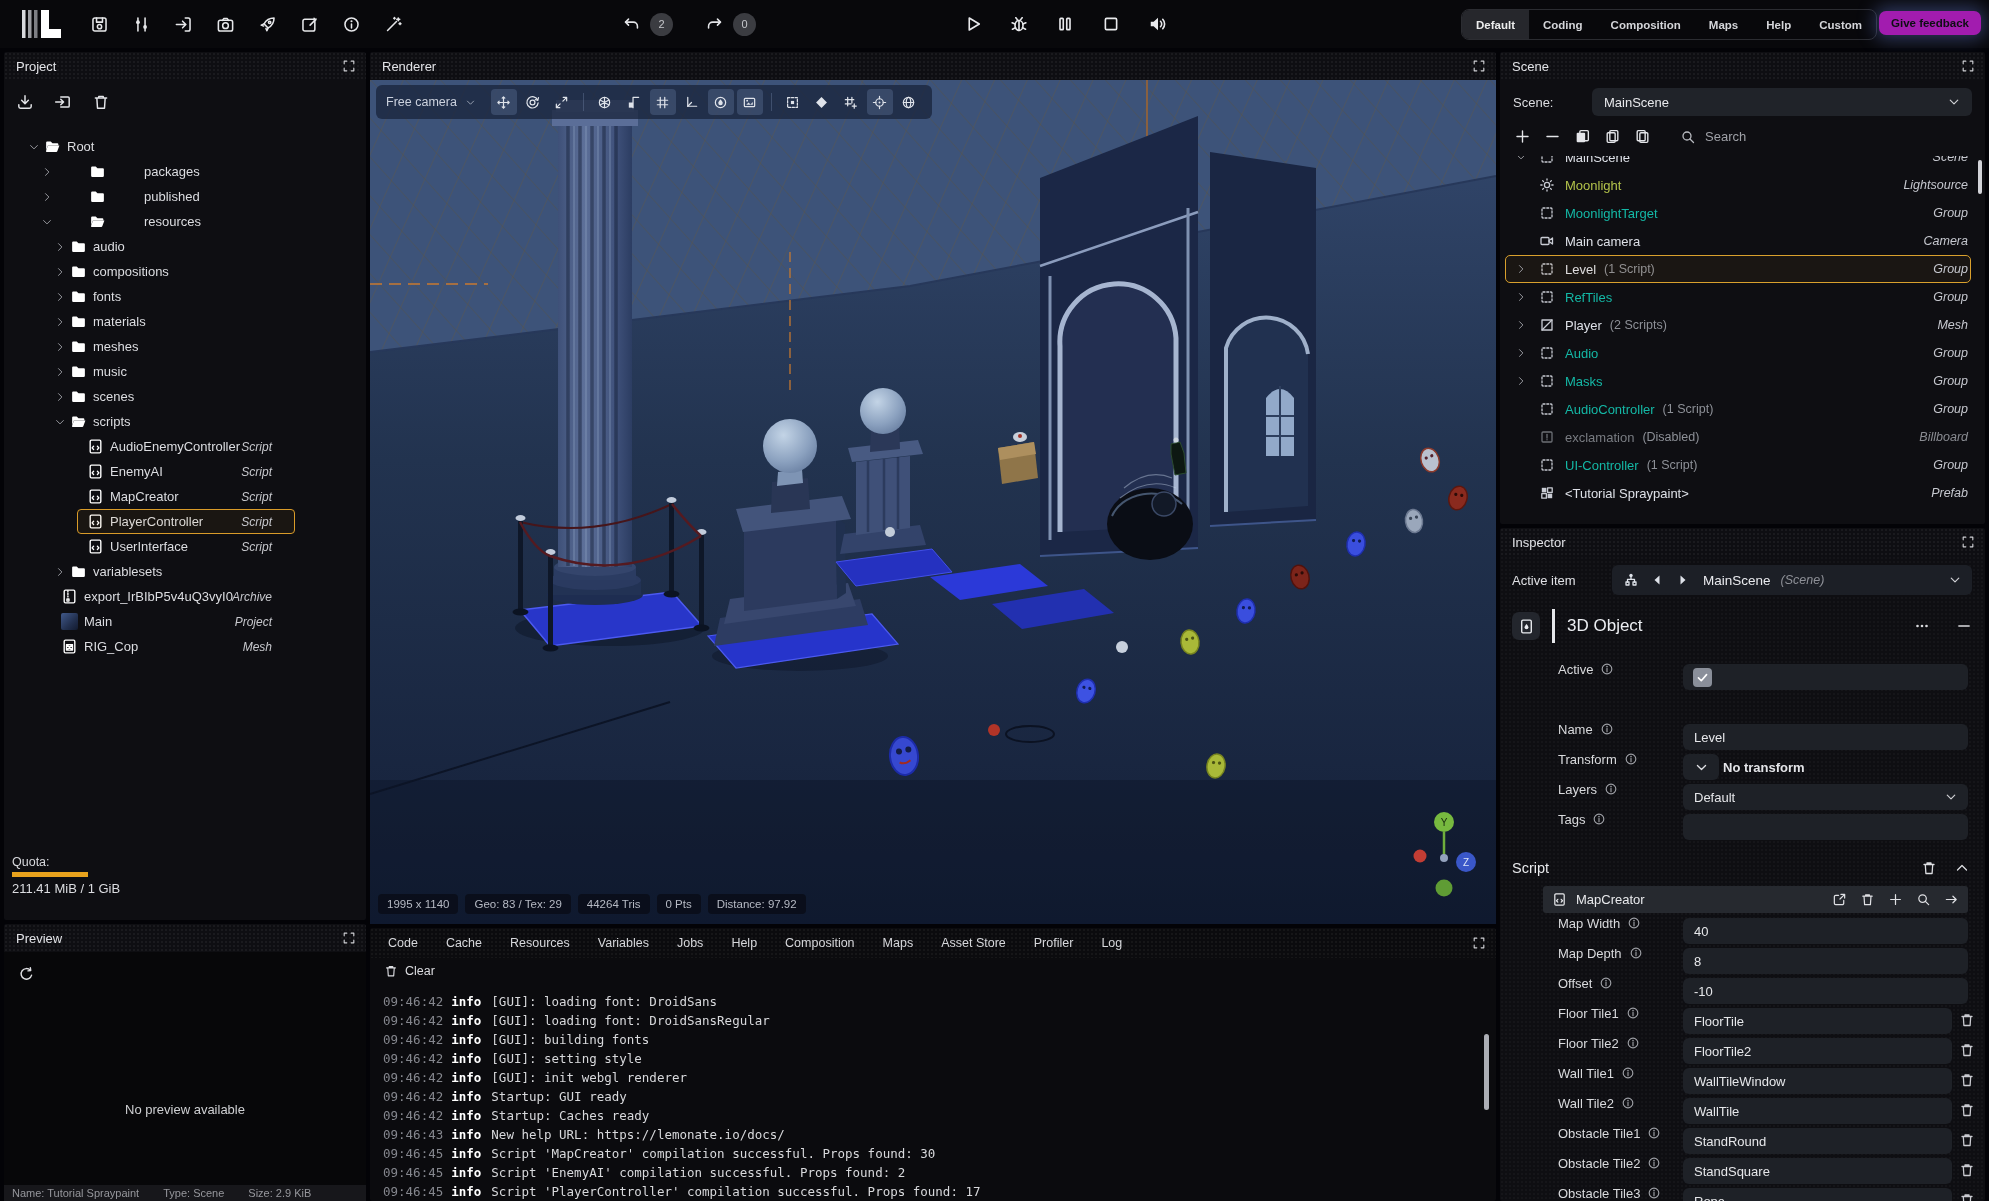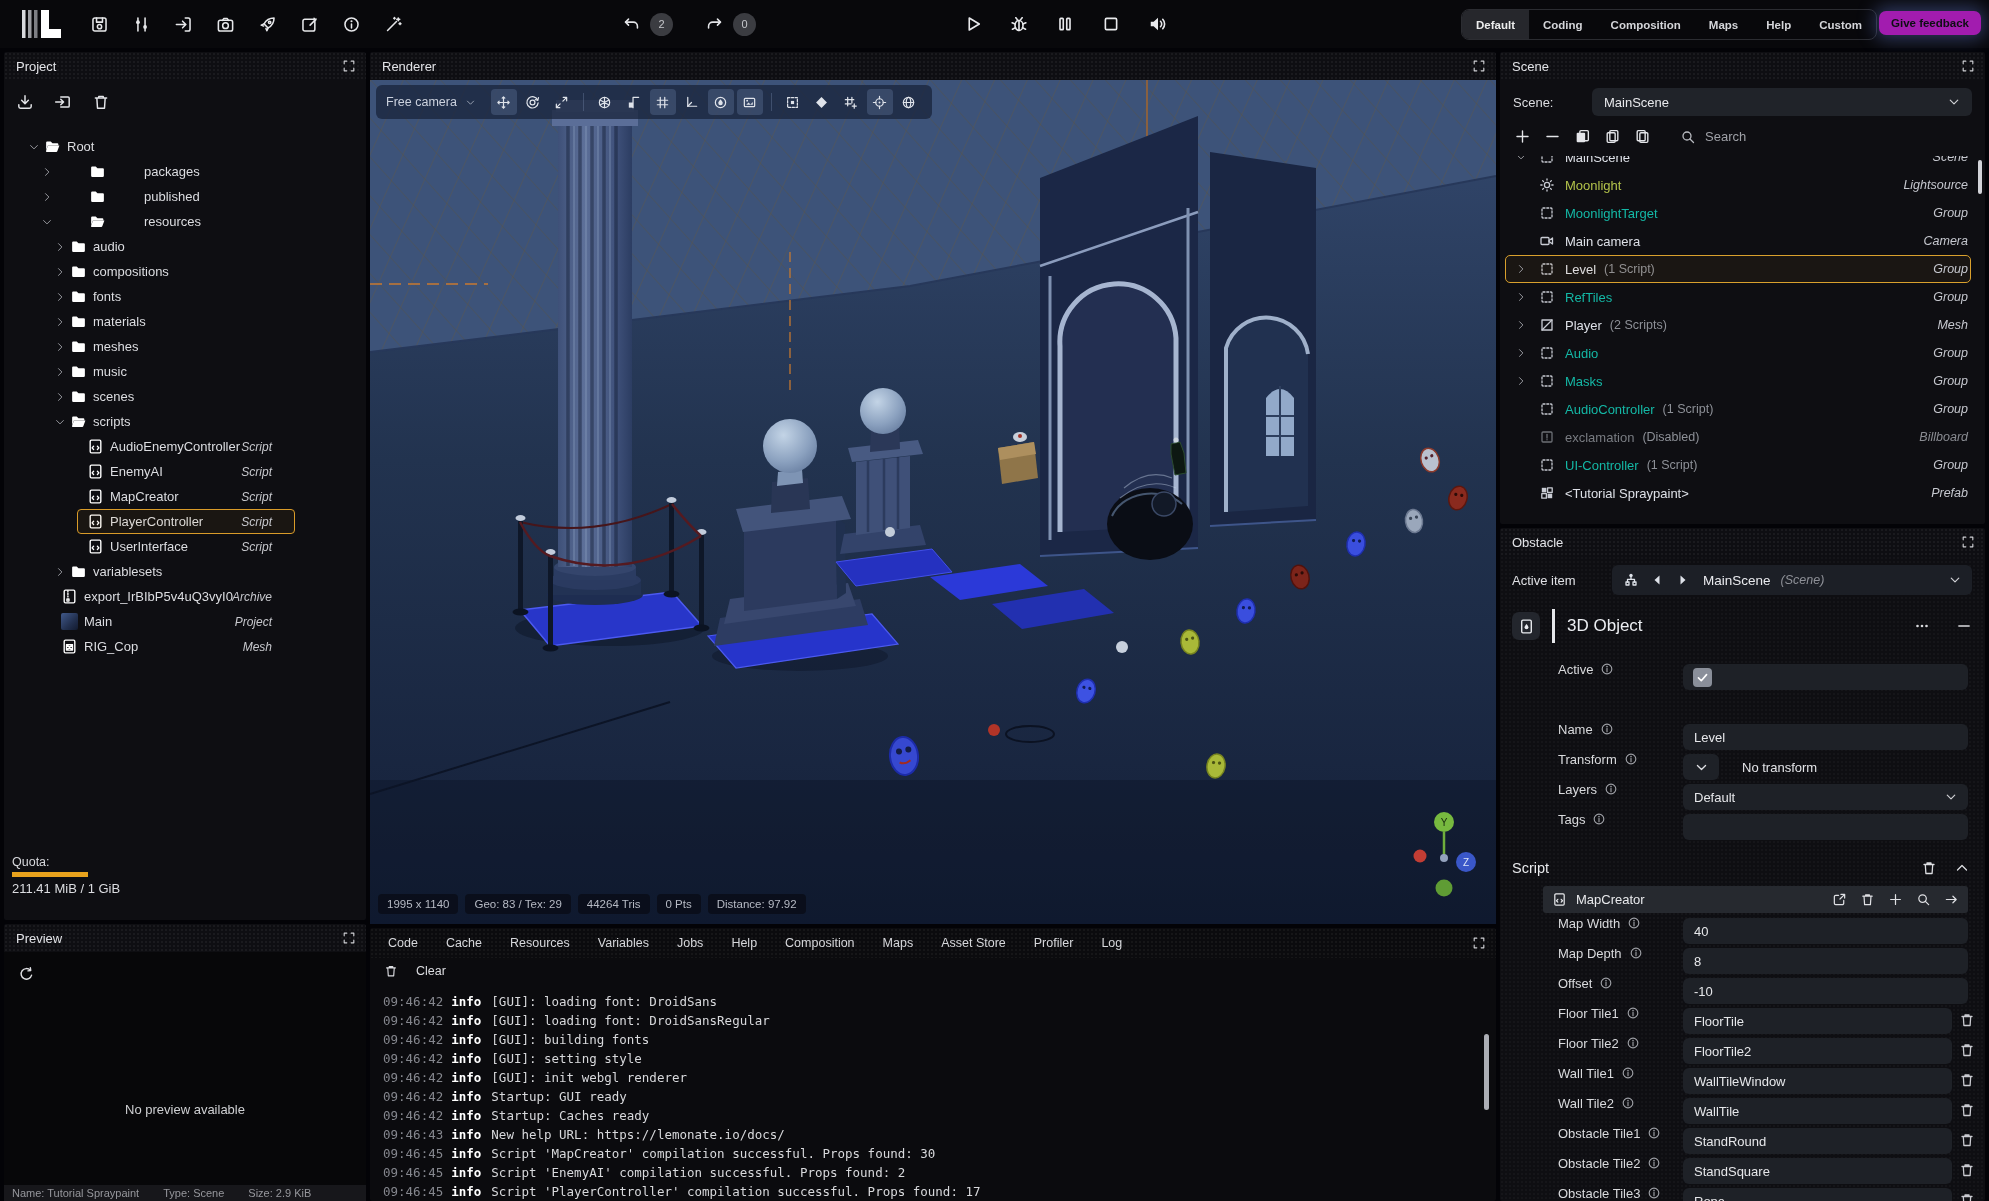--- a/index.html
+++ b/index.html
@@ -69,21 +69,21 @@
   .vp-sep { width:1px; height:18px; background:rgba(120,140,175,.35); margin:0 5px; }
   .vp-badges { position:absolute; left:8px; bottom:10px; display:flex; gap:7px; }
   .badge { background:rgba(9,13,24,.85); border-radius:4px; padding:4px 9px; font-size:11.5px; color:#b6bac4; }
 
   
   #console { left:370px; top:928px; width:1126px; height:273px; background:#0b0b0e; }
   .console-tabs { height:30px; display:flex; align-items:center; padding:0 10px 0 4px;
     background-image:radial-gradient(rgba(255,255,255,.045) 1px, transparent 1.3px); background-size:4px 4px; }
   .ctab { padding:0 14px; font-size:12.5px; color:#d6d7db; cursor:pointer; white-space:nowrap; }
   .console-tabs .spacer { flex:1; }
-  .clear-btn { display:flex; align-items:center; gap:18px; margin:6px 0 0 14px; color:#dcdde1; font-size:12.5px; cursor:pointer; width:max-content;text-align:right; }
+  .clear-btn { display:flex; align-items:center; gap:7px; margin:6px 0 0 14px; color:#dcdde1; font-size:12.5px; cursor:pointer; width:max-content;text-align:right; }
   .clear-btn .ic { width:14px; height:14px; }
   .log { position:absolute; top:64px; left:13px; right:22px; bottom:0; overflow:hidden; font-family:"DejaVu Sans Mono",monospace; font-size:12.5px; line-height:19px; white-space:nowrap; }
   .log-line .lt { color:#85878e; }
   .log-line .ll { color:#ffffff; font-weight:bold; padding:0 10px 0 8px; }
   .log-line .lm { color:#d8d9dc; }
   .console-scroll { position:absolute; right:7px; top:106px; width:5px; height:76px; background:#c9cbd2; border-radius:3px; opacity:.85; cursor:pointer; }
 
   
   #scene { left:1500px; top:52px; width:485px; height:472px; }
   .scene-select-row { display:flex; align-items:center; padding:8px 13px 4px 13px; }
@@ -133,21 +133,21 @@
   .fctrl { position:absolute; left:183px; right:17px; top:2px; height:26px; background:#1e2127; border-radius:6px; display:flex; align-items:center; padding:0 11px; color:#e6e7ea; font-size:13px; }
   .fctrl.short { right:33px; }
   .fctrl.plain { background:transparent; padding:0; }
   .fctrl input { background:transparent; border:none; outline:none; color:#e6e7ea; font-size:13px; width:100%; font-family:"Liberation Sans",sans-serif; }
   .checkbox { width:19px; height:19px; border-radius:4px; margin-left:-1px; cursor:pointer; }
   .checkbox.checked { background:#8a8f9a; display:flex; align-items:center; justify-content:center; color:#ffffff; }
   .checkbox.checked .ic { width:13px; height:13px; }
   .checkbox.unchecked { border:2px solid #dfe1e6; background:transparent; }
   .chev-chip { width:36px; height:26px; background:#1e2127; border-radius:6px; display:flex; align-items:center; justify-content:center; color:#dfe0e4; cursor:pointer; }
   .chev-chip .ic { width:13px; height:13px; }
-  .no-transform { margin-left:23px; color:#e3e4e8; }
+  .no-transform { margin-left:4px; color:#e3e4e8;font-weight:bold; }
   .fctrl .chev { margin-left:auto; width:12px; height:12px; color:#cfd0d4; }
   .row-trash { position:absolute; right:10px; top:6px; width:16px; height:16px; color:#c9cad0; cursor:pointer; }
   .script-header { position:absolute; top:298px; left:12px; right:15px; height:28px; display:flex; align-items:center; }
   .script-header .title { font-size:14.5px; color:#e8e9ec; }
   .script-header .acts { margin-left:auto; display:flex; gap:17px; color:#dcdde1; }
   .script-header .ic { width:16px; height:16px; cursor:pointer; }
   .script-bar { position:absolute; top:330px; left:43px; right:17px; height:27px; background:#26292f; border-radius:3px; display:flex; align-items:center; padding:0 9px; }
   .script-bar .sicon { width:15px; height:15px; color:#e9eaed; }
   .script-bar .sname { margin-left:9px; font-size:13px; color:#e9eaed; }
   .script-bar .acts { margin-left:auto; display:flex; gap:13px; color:#dfe0e4; }
@@ -1187,21 +1187,21 @@
           </span>
           <span class="sname n-white">&lt;Tutorial Spraypaint&gt;</span>
           <span class="stype">Prefab</span>
         </div>
     </div>
     <div class="scene-scroll"></div>
   </section>
 
   <section class="panel" id="inspector">
     <div class="panel-header">
-      <span>Obstacle</span>
+      <span>Inspector</span>
       <span class="spacer"></span>
       <span class="expand-ic ic">
           <svg viewBox="0 0 16 16" fill="none" stroke="currentColor" stroke-width="1.3" stroke-linecap="round" stroke-linejoin="round">
             <path d="M2.5 5.5v-3h3M10.5 2.5h3v3M13.5 10.5v3h-3M5.5 13.5h-3v-3"></path>
           </svg>
         </span>
     </div>
     <div class="ins-body">
       <div class="active-item-row">
         <span class="lbl">Active item</span>

